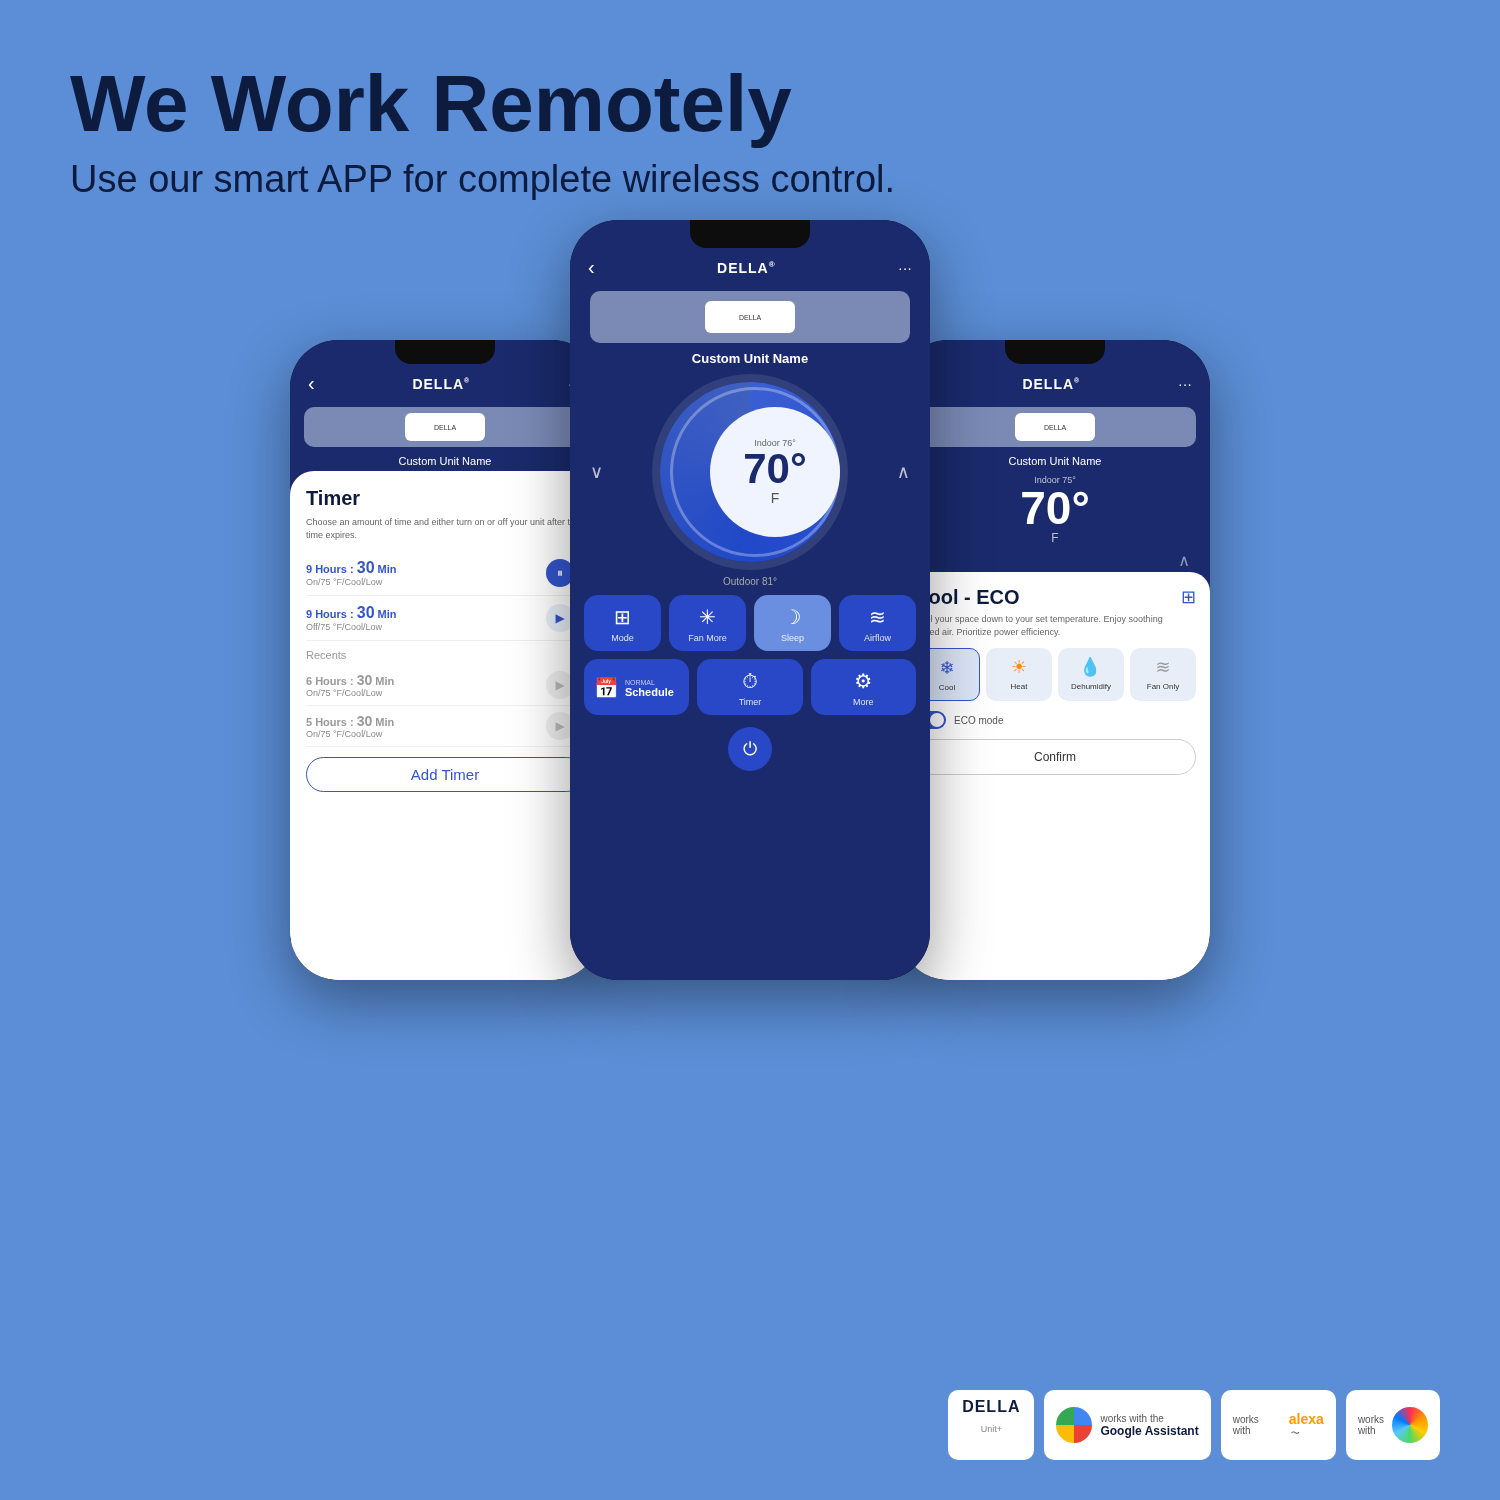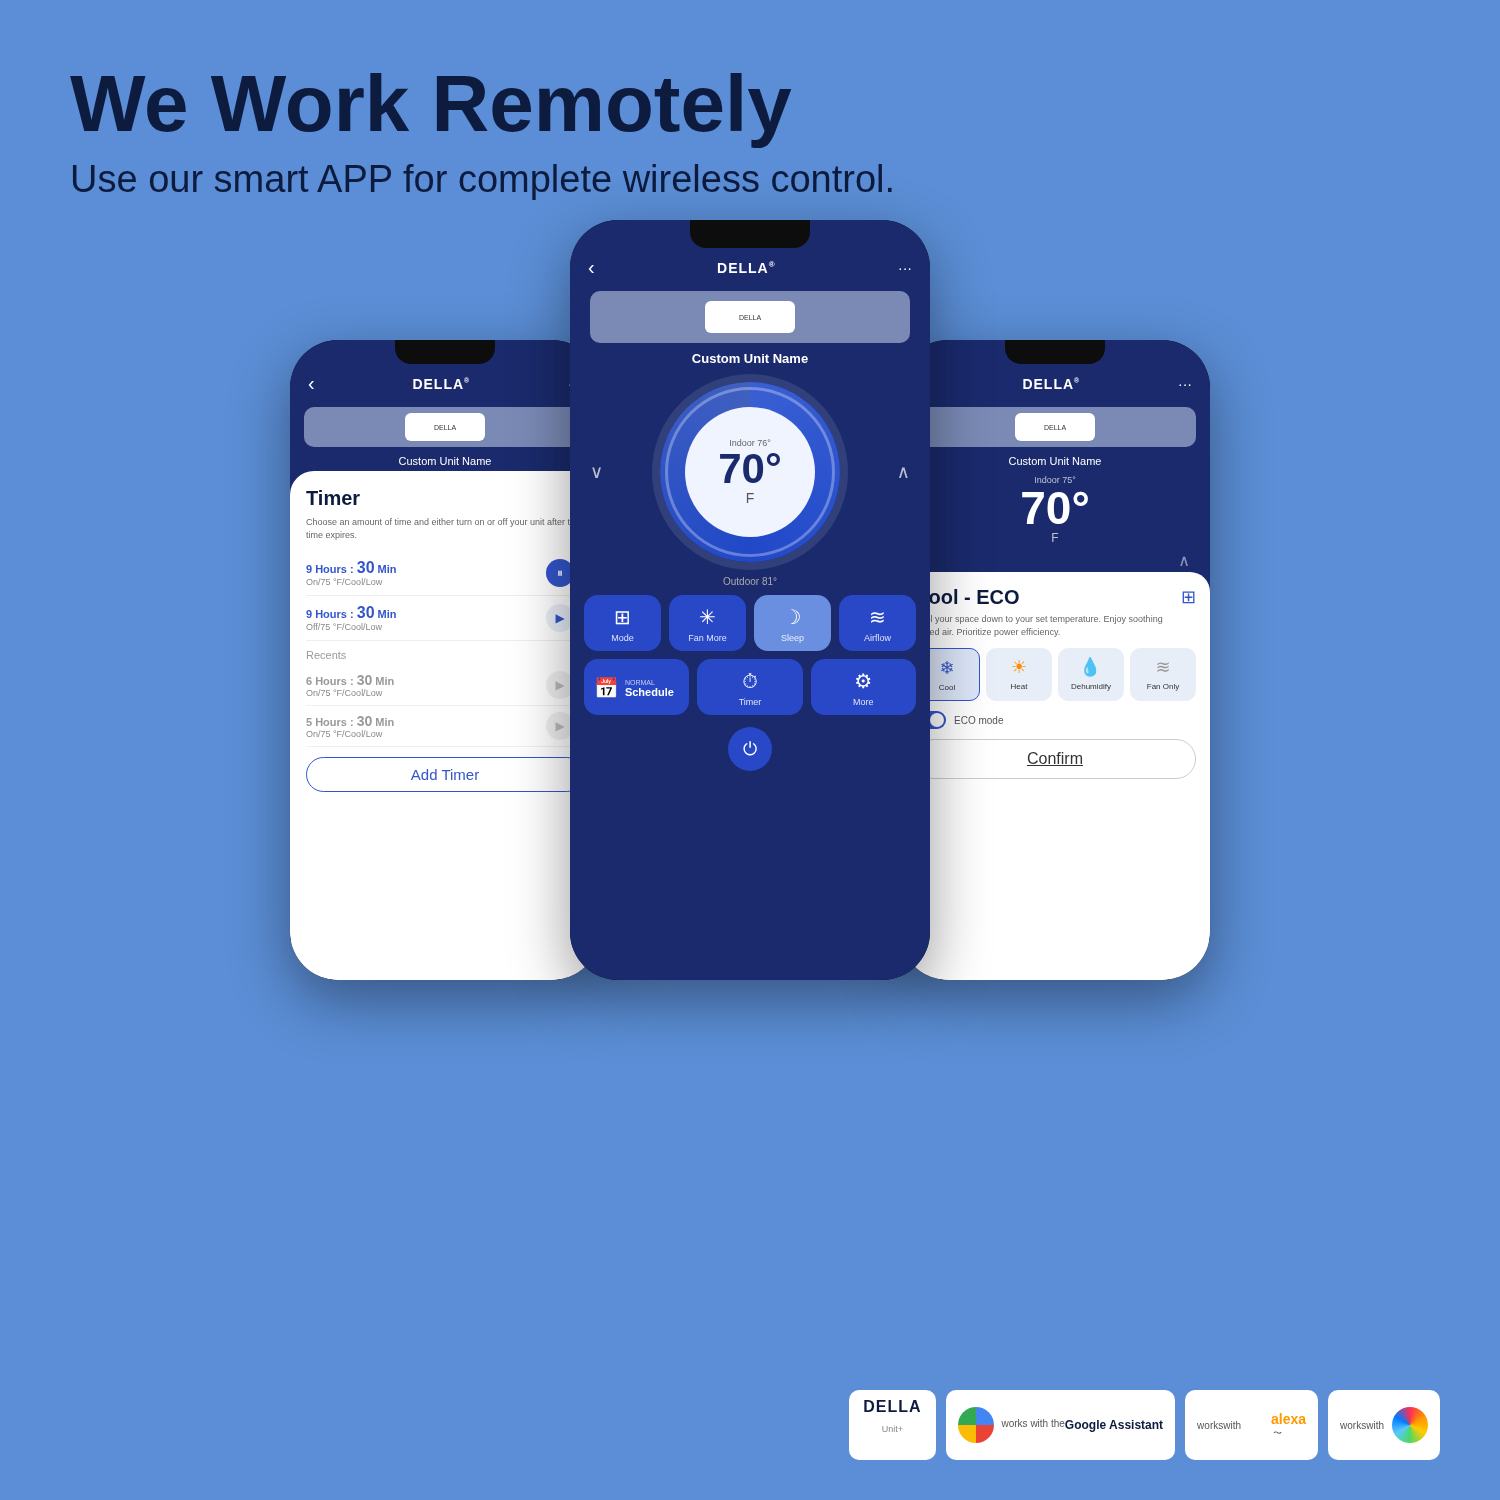--- a/index.html
+++ b/index.html
@@ -170,21 +170,21 @@
 
     
     .thermostat-circle {
       width: 180px;
       height: 180px;
       border-radius: 50%;
       background: conic-gradient(#3a5fd4 0deg, #2048c8 180deg, #4060c0 360deg);
       margin: 8px auto;
       display: flex;
       flex-direction: column;
-      align-items: center;
+      align-items: flex-end;
       justify-content: center;
       position: relative;
       box-shadow: 0 0 0 8px rgba(255,255,255,0.1);
       flex-shrink: 0;
     }
 
     .thermostat-ring {
       width: 170px;
       height: 170px;
       border-radius: 50%;
@@ -496,22 +496,21 @@
       font-size: 10px;
       color: #555;
     }
 
     .confirm-btn {
       border: 1.5px solid #ccc;
       border-radius: 20px;
       padding: 10px;
       text-align: center;
       color: #333;
-      font-size: 16px;
-      text-decoration: underline;
+      font-size: 12px;
     }
 
     
     .badges-row {
       position: absolute;
       bottom: 40px;
       right: 60px;
       display: flex;
       align-items: center;
       gap: 10px;
@@ -547,21 +546,21 @@
     .google-circle {
       width: 36px;
       height: 36px;
       border-radius: 50%;
       background: conic-gradient(#4285F4 0deg 90deg, #EA4335 90deg 180deg, #FBBC05 180deg 270deg, #34A853 270deg 360deg);
       flex-shrink: 0;
     }
 
     .badge-text-col {
       display: flex;
-      flex-direction: row;
+      flex-direction: column;
     }
 
     .badge-works {
       font-size: 10px;
       color: #555;
     }
 
     .badge-platform {
       font-size: 12px;
       color: #0d1b3e;

